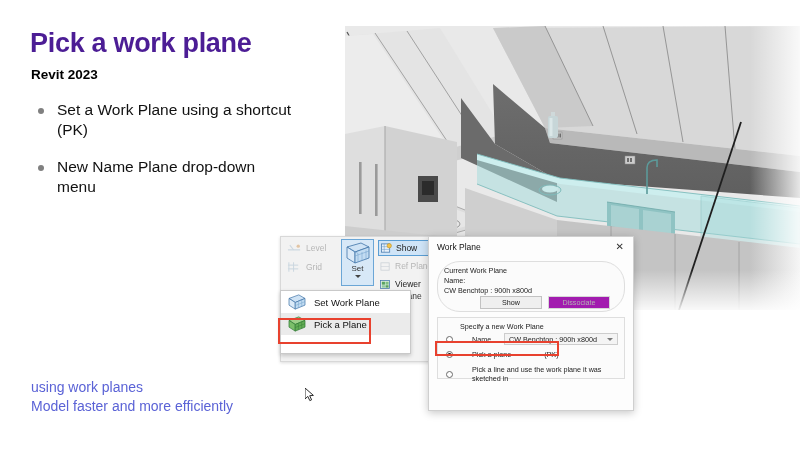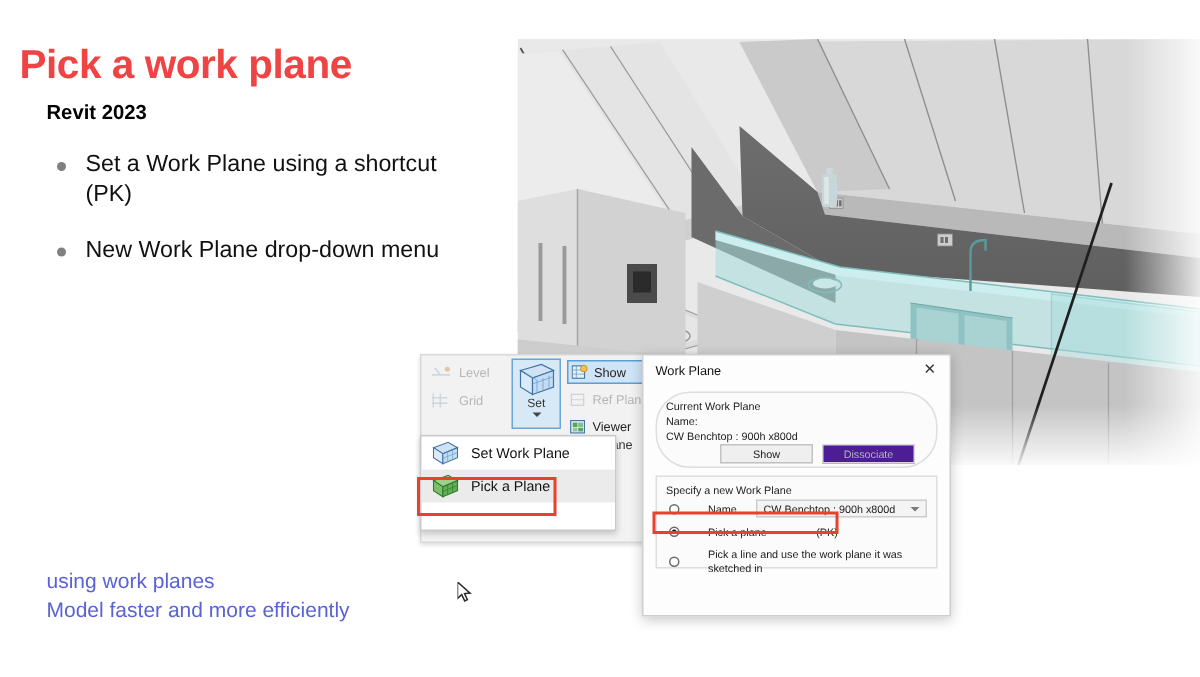--- a/index.html
+++ b/index.html
@@ -5,22 +5,22 @@
   html,body{margin:0;padding:0;}
   body{
     width:800px;height:451px;background:#ffffff;overflow:hidden;position:relative;
     font-family:"Liberation Sans", sans-serif;
     -webkit-font-smoothing:antialiased;
   }
   .slide{position:absolute;inset:0;background:#fff;}
 
   
   .title{
-    position:absolute;left:13px;top:28px;
-    font-size:27px;font-weight:bold;color:#ef4444;letter-spacing:-0.3px;
+    position:absolute;left:30px;top:28px;
+    font-size:27px;font-weight:bold;color:#4c1d95;letter-spacing:-0.3px;
   }
   .subtitle{
     position:absolute;left:31px;top:67px;
     font-size:13.5px;font-weight:bold;color:#000;
   }
   .bullets{position:absolute;left:31px;top:100px;width:265px;}
   .bullet{display:flex;align-items:flex-start;margin-bottom:17px;}
   .bullet .dot{
     width:6px;height:6px;border-radius:50%;background:#808080;
     margin:8px 13px 0 7px;flex:0 0 6px;
@@ -107,21 +107,21 @@
   .g1{top:24px;height:51px;border-radius:23px;}
   .g2{top:80px;height:62px;}
   .g-label{position:absolute;font-size:7.2px;color:#222;}
   .g1 .ln{position:absolute;left:6px;font-size:7.2px;color:#222;}
 
   .btn{
     position:absolute;height:13px;border:1px solid #c2c2c2;background:#efefef;
     font-size:7.2px;color:#1b1b1b;display:flex;align-items:center;justify-content:center;
     box-sizing:border-box;
   }
-  .btn.disabled{color:#b3b3b3;background:#4c1d95;border-color:#d7d7d7;}
+  .btn.disabled{color:#b3b3b3;background:#a21caf;border-color:#d7d7d7;}
   .btn.primary{border:1px solid #2a7fd4;background:#efefef;}
 
   .radio-row{position:absolute;display:flex;align-items:center;}
   .radio{
     width:7px;height:7px;border:1px solid #6a6a6a;border-radius:50%;background:#fff;
     box-sizing:border-box;position:relative;flex:0 0 7px;
   }
   .radio.on::after{
     content:"";position:absolute;left:1.4px;top:1.4px;width:2.6px;height:2.6px;
     border-radius:50%;background:#1b1b1b;
@@ -152,21 +152,21 @@
   <div class="title">Pick a work plane</div>
   <div class="subtitle">Revit 2023</div>
 
   <div class="bullets">
     <div class="bullet">
       <span class="dot"></span>
       <span class="btxt">Set a Work Plane using a shortcut (PK)</span>
     </div>
     <div class="bullet">
       <span class="dot"></span>
-      <span class="btxt">New Work Plane drop-down menu</span>
+      <span class="btxt">New Name Plane drop-down menu</span>
     </div>
   </div>
 
   <div class="footer">
     <div>using work planes</div>
     <div>Model faster and more efficiently</div>
   </div>
 
   <div class="render">
     <svg width="455" height="284" viewBox="0 0 455 284" xmlns="http://www.w3.org/2000/svg">
@@ -388,21 +388,21 @@
 
     <div class="group g1">
       <div class="ln" style="top:4px;">Current Work Plane</div>
       <div class="ln" style="top:14px;">Name:</div>
       <div class="ln" style="top:24px;">CW Benchtop : 900h x800d</div>
       <div class="btn" style="left:42px;top:34px;width:62px;">Show</div>
       <div class="btn disabled" style="left:110px;top:34px;width:62px;">Dissociate</div>
     </div>
 
     <div class="group g2">
-      <div class="g-label" style="left:6px;top:4px;">Specify a new Work Plane</div>
+      <div class="g-label" style="left:22px;top:4px;">Specify a new Work Plane</div>
 
       <div class="radio-row" style="left:8px;top:17px;">
         <span class="radio"></span>
         <span class="rl">Name</span>
       </div>
       <div class="combo" style="left:66px;top:15px;width:114px;">
         <span class="cv">CW Benchtop : 900h x800d</span>
         <span class="carr"></span>
       </div>
 

